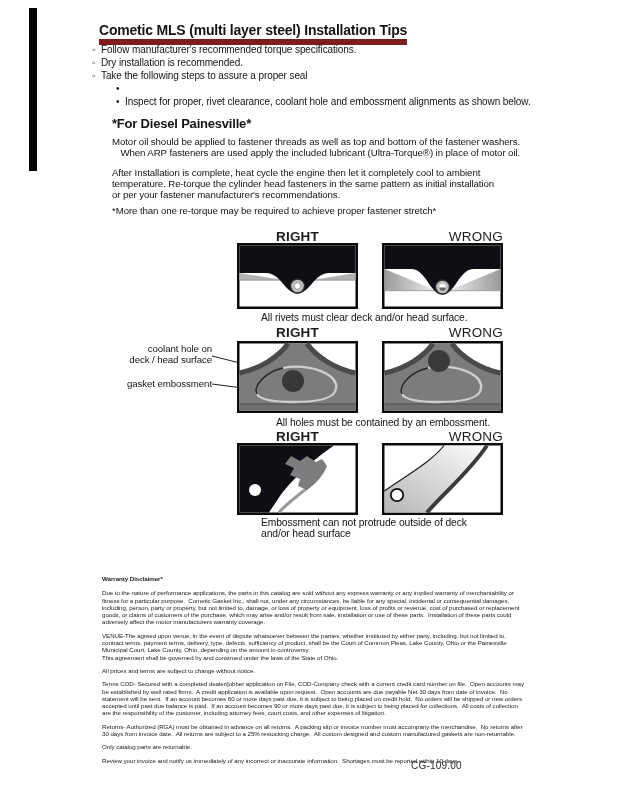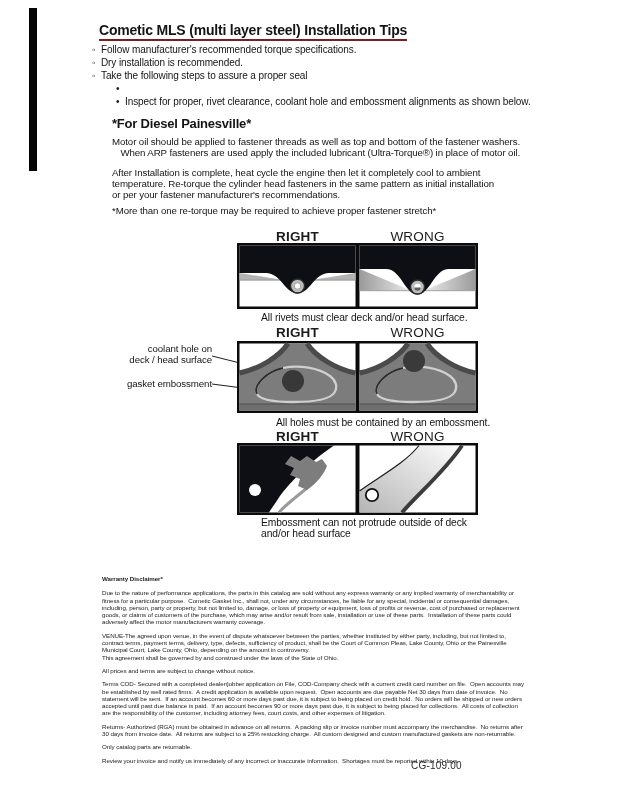--- a/index.html
+++ b/index.html
@@ -7,37 +7,37 @@
   .page {
     position:relative; width:618px; height:800px; background:#ffffff;
     font-family:"Liberation Sans", sans-serif; color:#141414; overflow:hidden;
   }
   .abs { position:absolute; }
 
   .scan-bar { left:29px; top:8px; width:8px; height:163px; background:#050505; }
 
   .title {
     left:99px; top:22px; font-size:14px; font-weight:700; letter-spacing:-0.2px;
-    border-bottom:2px solid #7f1d1d; padding-bottom:1px; white-space:nowrap;
+    border-bottom:6px solid #7f1d1d; padding-bottom:1px; white-space:nowrap;
   }
 
   .tips { left:92px; top:44px; font-size:10px; letter-spacing:-0.1px; }
   .tip-row { display:flex; line-height:12.9px; }
   .tip-row.sub { margin-left:24px; }
   .tip-marker { width:9px; flex:0 0 9px; }
 
   .diesel-heading { left:112px; top:116px; font-size:13px; font-weight:700; letter-spacing:-0.2px; }
   .para { left:112px; font-size:9.7px; line-height:11.2px; letter-spacing:-0.1px; white-space:pre-line; }
   .p1 { top:136px;text-align:right; }
   .p2 { top:167px; }
   .p3 { top:205px; }
 
   .dg-header { width:121px; text-align:center; font-size:13.5px; color:#1c1c1c; letter-spacing:0.2px; }
   .hdr-r1 { top:229px; } .hdr-r2 { top:325px; } .hdr-r3 { top:429px; }
-  .col-left { left:237px;font-weight:bold; } .col-right { left:357px; }
+  .col-left { left:237px;font-weight:bold; } .col-right { left:382px;text-align:right; }
 
   .dg-box { width:121px; } 
   .box-r1 { top:243px; height:66px; }
   .box-r2 { top:341px; height:72px; }
   .box-r3 { top:443px; height:72px; }
   .dg-box svg { display:block; }
 
   .caption { font-size:10.3px; letter-spacing:-0.1px; line-height:11px; white-space:pre-line;margin-left:24px; }
   .cap-r1 { left:237px; top:312px; }
   .cap-r2 { left:252px; top:417px; }

